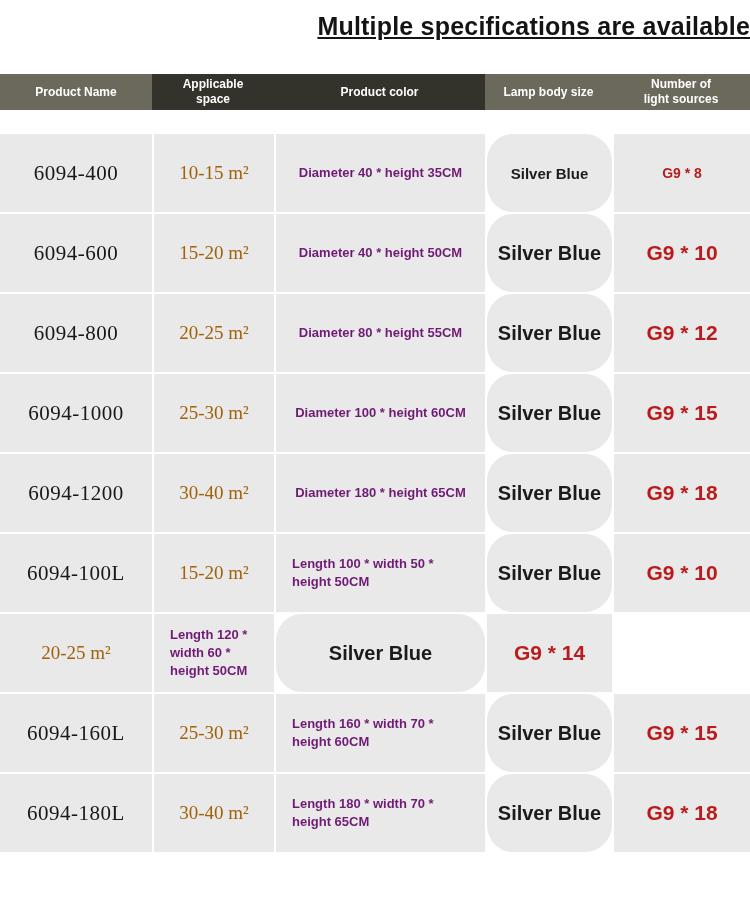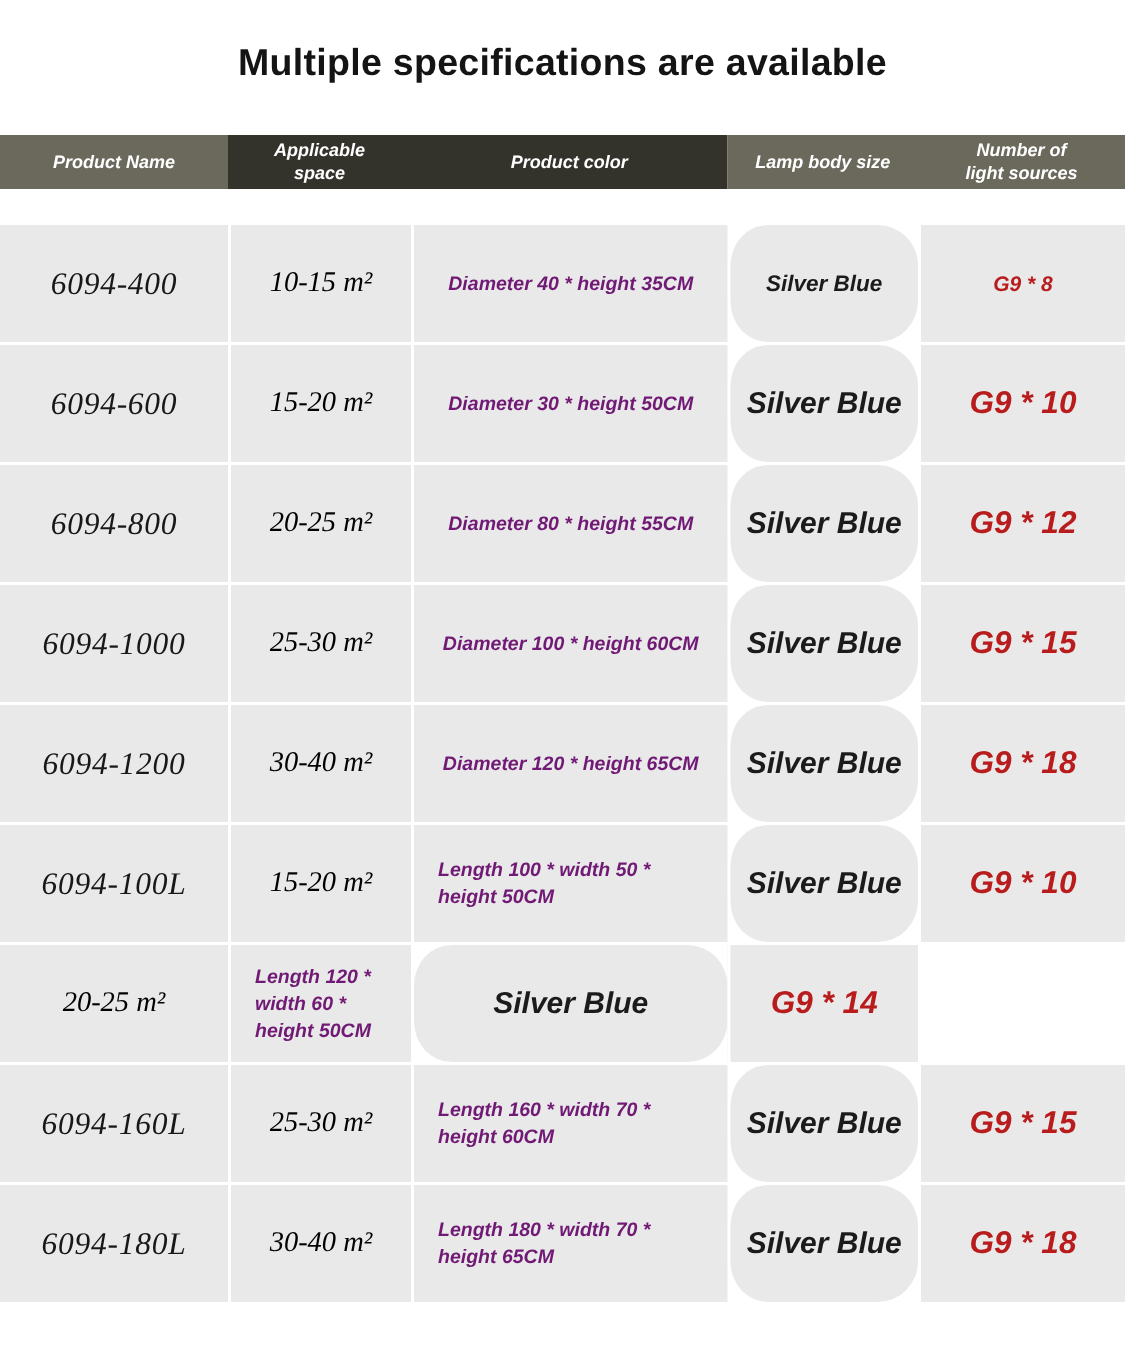--- a/index.html
+++ b/index.html
@@ -10,31 +10,31 @@
   }
   .page {
     position: relative;
     width: 750px;
     height: 897px;
     background: #ffffff;
     overflow: hidden;
   }
   .page-title {
     margin: 0;
-    padding-top: 28px;
-    text-align: center;
+    padding-top: 12px;
+    text-align: right;
     font-size: 25px;
     font-weight: 700;
     color: #141414;
     letter-spacing: 0.2px;
+    text-decoration: underline;
   }
   .spec-table {
     margin-top: 33px;
     width: 606px;
-    font-style: italic;
   }
   .header-row {
     display: grid;
     grid-template-columns: 152px 122px 211px 127px 138px;
     height: 36px;
   }
   .header-cell {
     display: flex;
     align-items: center;
     justify-content: center;
@@ -67,21 +67,21 @@
   .cell + .cell { border-left: 2px solid #ffffff; }
   .cell.name {
     font-family: "Liberation Serif", serif;
     font-size: 21px;
     letter-spacing: 0.5px;
     color: #181818;
   }
   .cell.space {
     font-family: "Liberation Serif", serif;
     font-size: 19px;
-    color: #000000;
+    color: #a16207;
   }
   .cell.size {
     font-size: 13px;
     font-weight: 700;
     line-height: 1.4;
     padding: 0 16px;
     color: #701a75;
   }
   .cell.color {
     font-size: 20px;
@@ -128,21 +128,21 @@
         <div class="cell name">6094-400</div>
         <div class="cell space">10-15 m²</div>
         <div class="cell size">Diameter 40 * height 35CM</div>
         <div class="cell color">Silver Blue</div>
         <div class="cell sources">G9 * 8</div>
       </div>
 
       <div class="table-row">
         <div class="cell name">6094-600</div>
         <div class="cell space">15-20 m²</div>
-        <div class="cell size">Diameter 30 * height 50CM</div>
+        <div class="cell size">Diameter 40 * height 50CM</div>
         <div class="cell color">Silver Blue</div>
         <div class="cell sources">G9 * 10</div>
       </div>
 
       <div class="table-row">
         <div class="cell name">6094-800</div>
         <div class="cell space">20-25 m²</div>
         <div class="cell size">Diameter 80 * height 55CM</div>
         <div class="cell color">Silver Blue</div>
         <div class="cell sources">G9 * 12</div>
@@ -152,21 +152,21 @@
         <div class="cell name">6094-1000</div>
         <div class="cell space">25-30 m²</div>
         <div class="cell size">Diameter 100 * height 60CM</div>
         <div class="cell color">Silver Blue</div>
         <div class="cell sources">G9 * 15</div>
       </div>
 
       <div class="table-row">
         <div class="cell name">6094-1200</div>
         <div class="cell space">30-40 m²</div>
-        <div class="cell size">Diameter 120 * height 65CM</div>
+        <div class="cell size">Diameter 180 * height 65CM</div>
         <div class="cell color">Silver Blue</div>
         <div class="cell sources">G9 * 18</div>
       </div>
 
       <div class="table-row">
         <div class="cell name">6094-100L</div>
         <div class="cell space">15-20 m²</div>
         <div class="cell size">Length 100 * width 50 * height 50CM</div>
         <div class="cell color">Silver Blue</div>
         <div class="cell sources">G9 * 10</div>

